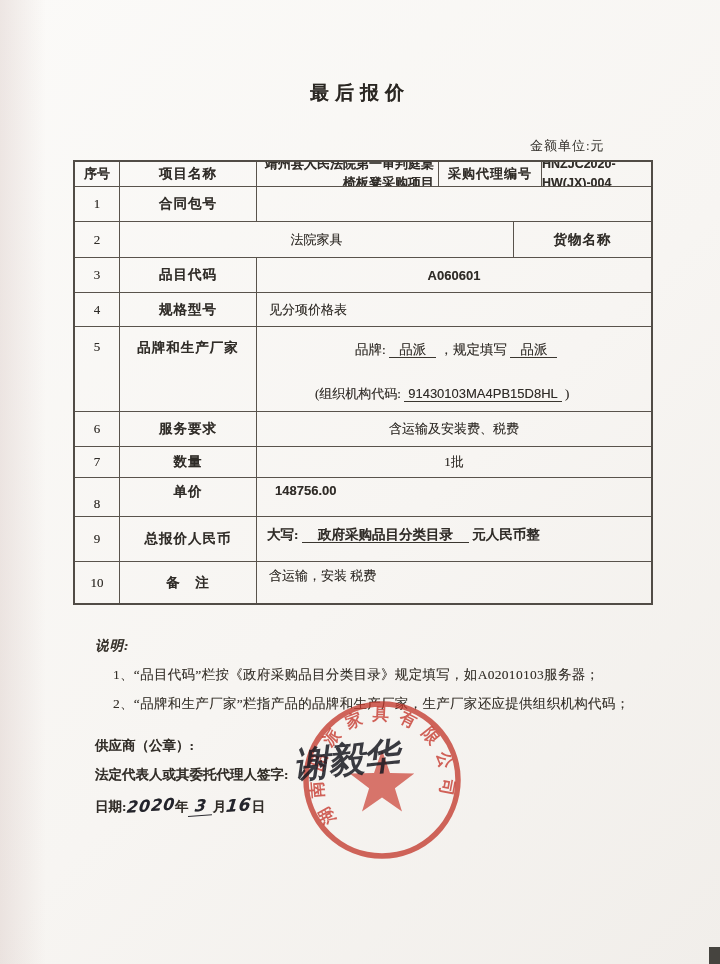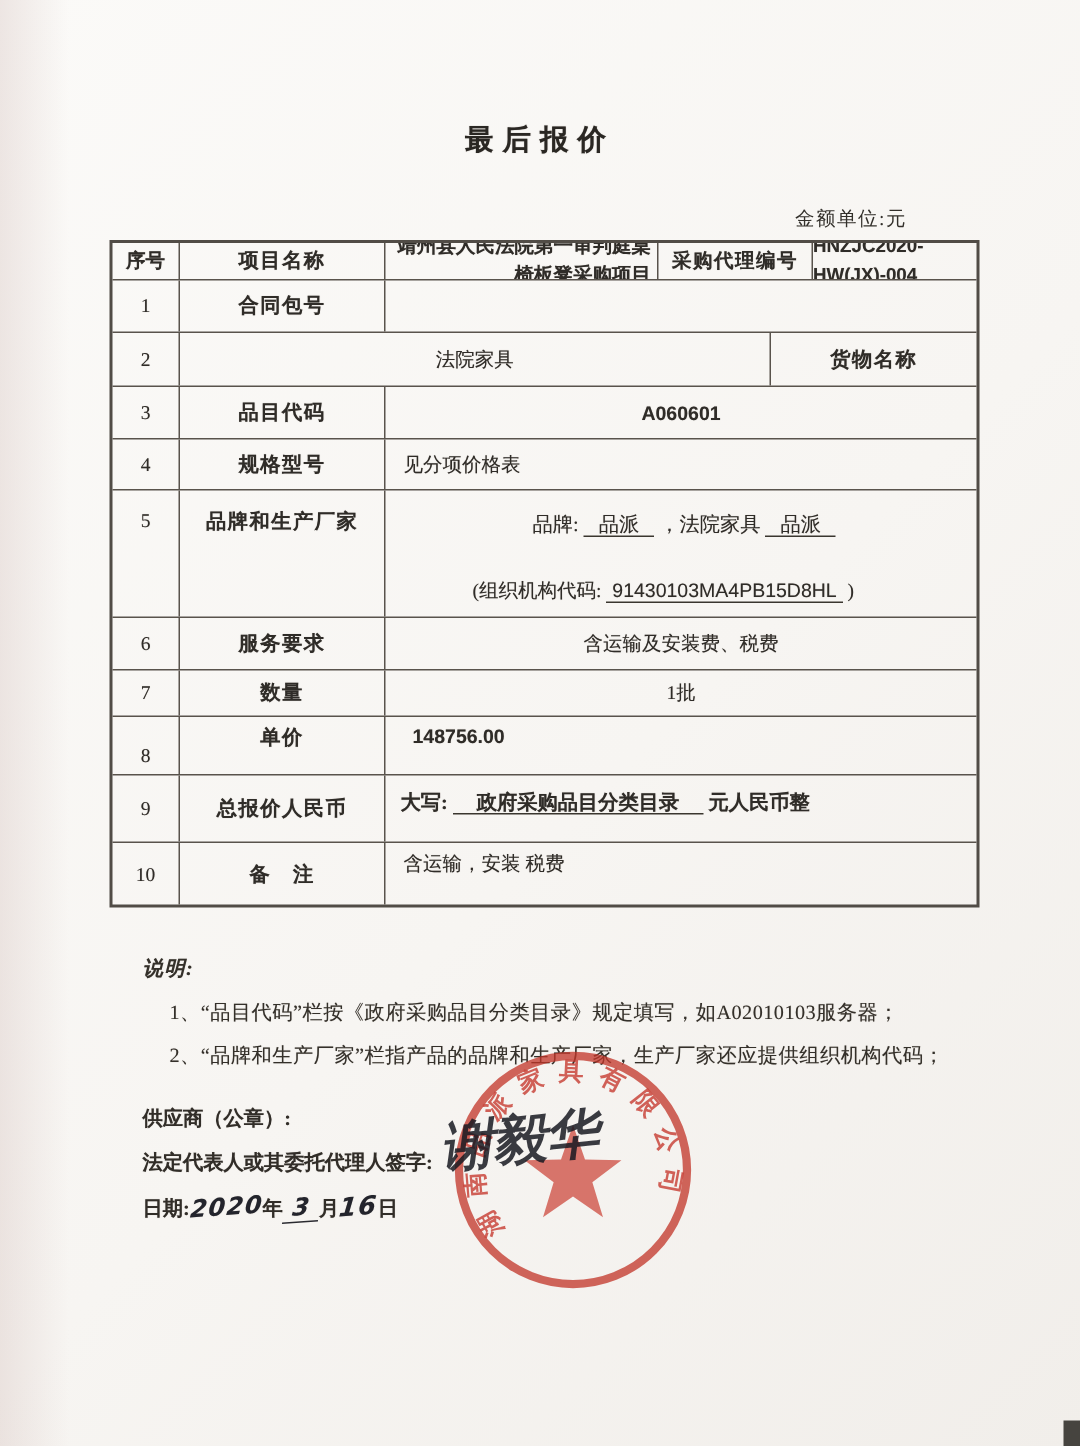--- a/index.html
+++ b/index.html
@@ -103,21 +103,21 @@
       <div class="cell c-value v-left">见分项价格表</div>
     </div>
 
     <div class="trow" style="height:85px;">
       <div class="cell c-seq" style="align-items:flex-start;padding-top:12px;">5</div>
       <div class="cell c-label" style="align-items:flex-start;padding-top:12px;">品牌和生产厂家</div>
       <div class="cell c-value v-col">
         <div class="brand-line">
           <span>品牌:</span>
           <span class="u">品派</span>
-          <span>，法院家具</span>
+          <span>，规定填写</span>
           <span class="u">品派</span>
         </div>
         <div class="org-line">
           <span>(组织机构代码:</span>
           <span class="u-tight num" style="font-weight:normal;margin-top:13px;">91430103MA4PB15D8HL</span>
           <span>)</span>
         </div>
       </div>
     </div>
 

